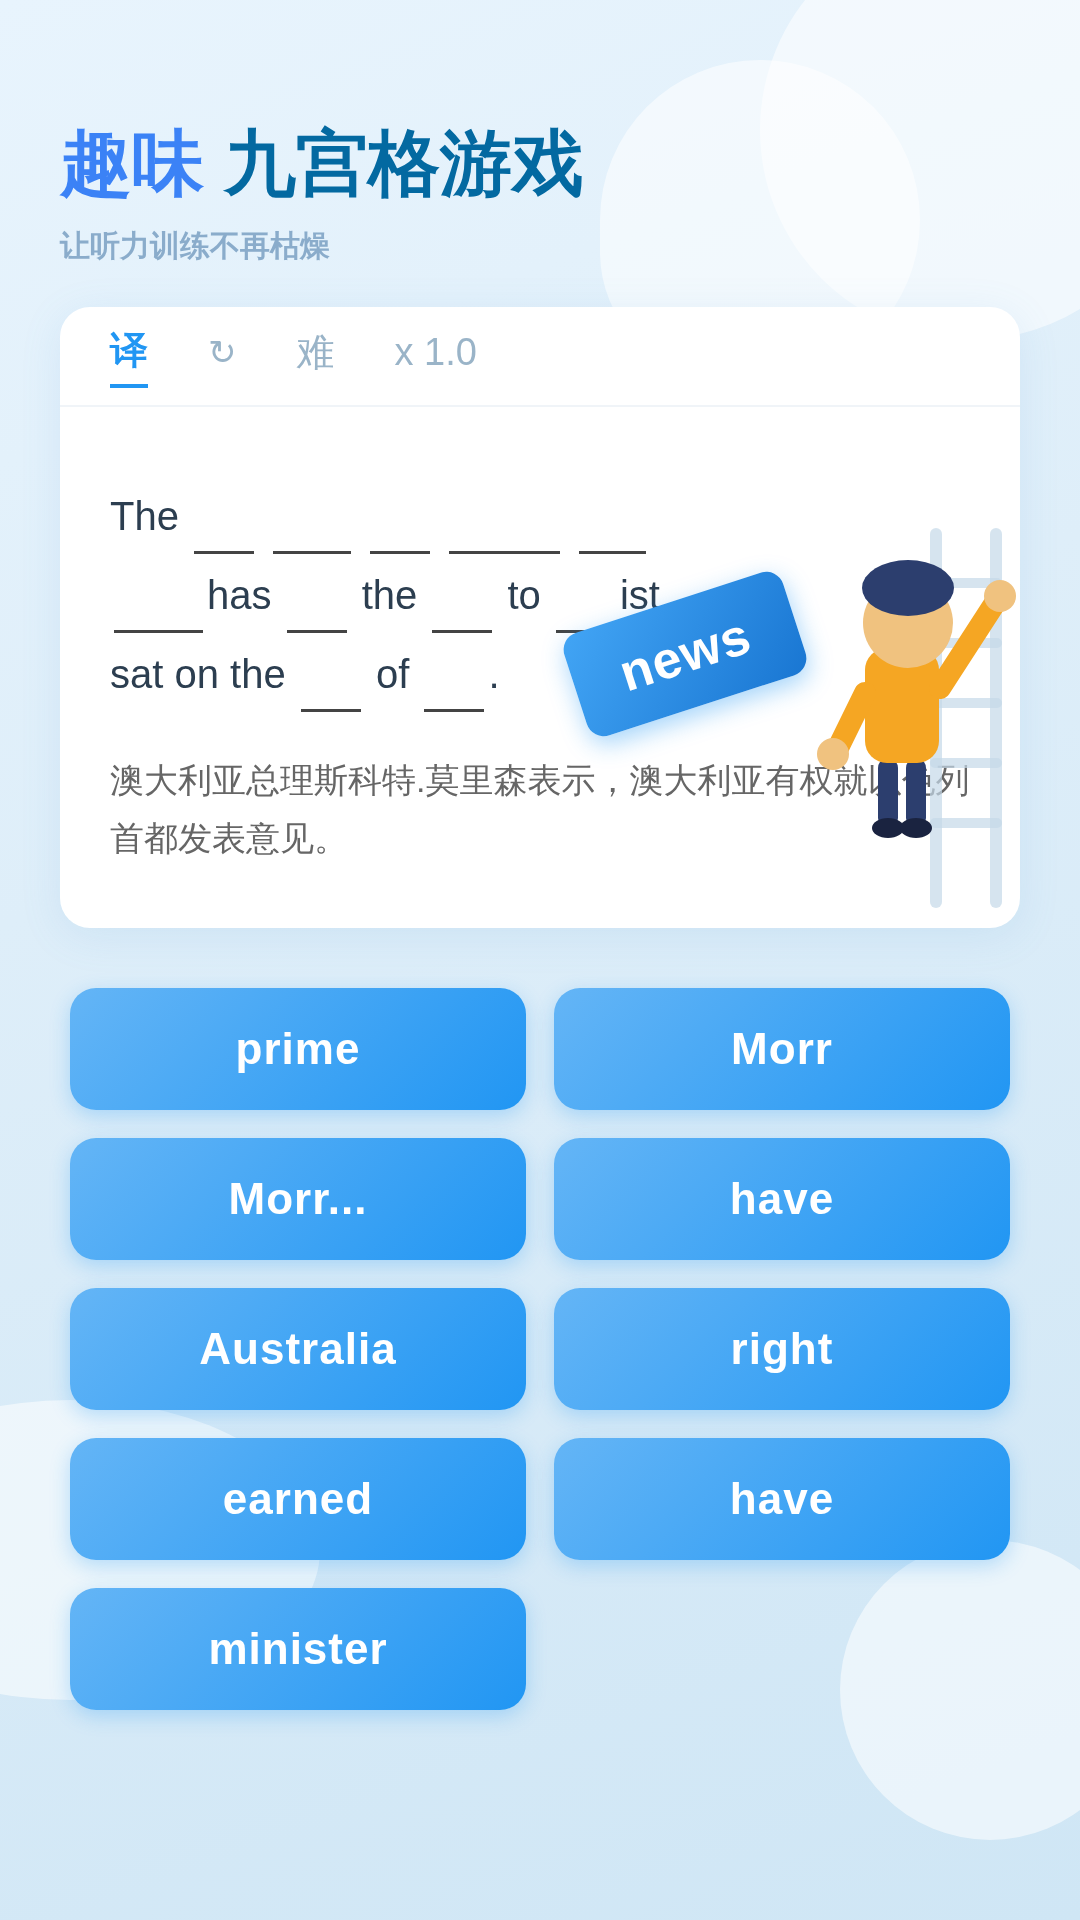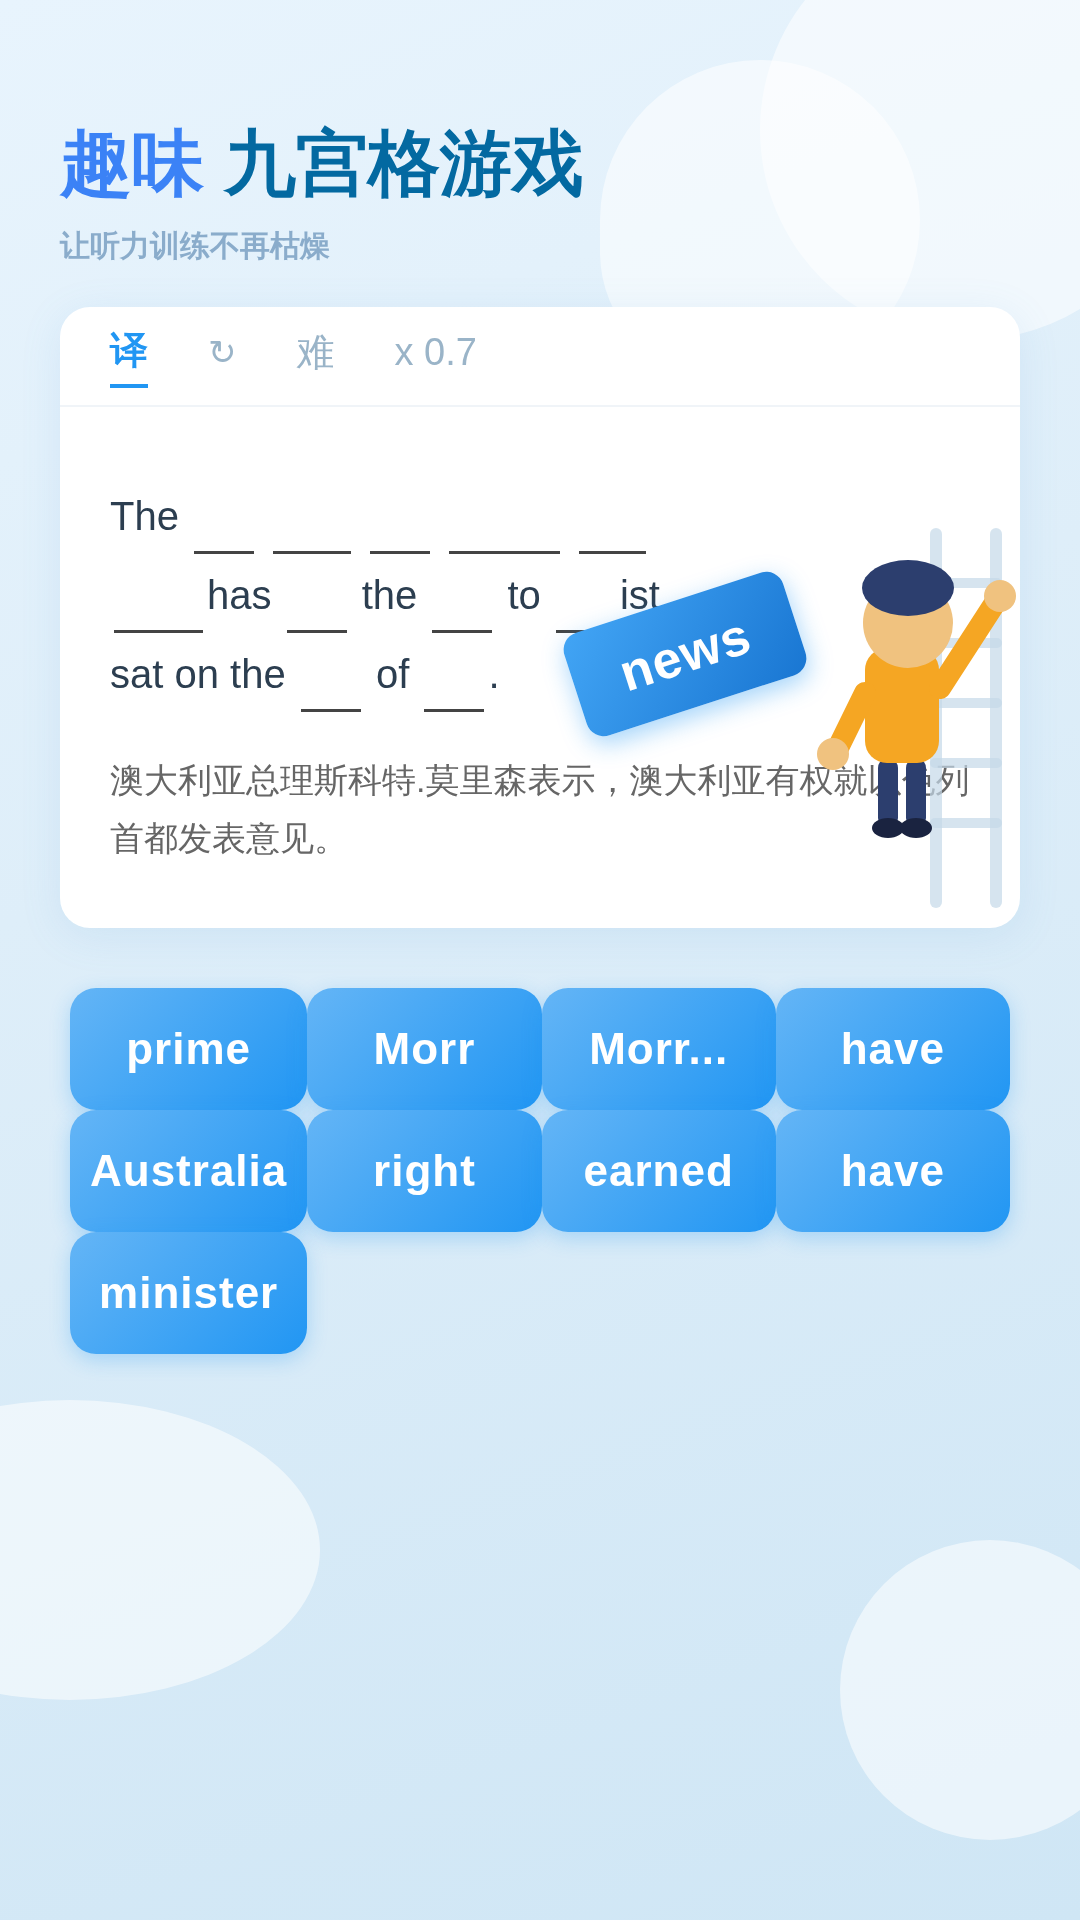--- a/index.html
+++ b/index.html
@@ -148,21 +148,22 @@
       right: 0;
       bottom: 0;
       width: 280px;
       height: 500px;
       z-index: 5;
     }
 
     
     .word-grid {
       display: grid;
-      grid-template-columns: repeat(4, 1fr);
+      grid-template-columns: repeat(2, 1fr);
+      gap: 28px;
       padding: 0 10px;
       margin-top: 20px;
     }
 
     .word-btn {
       background: linear-gradient(135deg, #64b5f6 0%, #2196F3 100%);
       color: #fff;
       border: none;
       border-radius: 26px;
       font-size: 44px;
@@ -205,21 +206,21 @@
       <div class="tab-item active">
         <span>译</span>
       </div>
       <div class="tab-item">
         <span class="tab-icon">↻</span>
       </div>
       <div class="tab-item">
         <span>难</span>
       </div>
       <div class="tab-speed tab-item">
-        <span>x 0.7</span>
+        <span>x 1.0</span>
       </div>
     </div>
 
     <div class="card-content">
       <div class="sentence-area">
         The
         <span class="blank">&nbsp;&nbsp;&nbsp;&nbsp;&nbsp;</span>
         <span class="blank">&nbsp;&nbsp;&nbsp;&nbsp;&nbsp;&nbsp;&nbsp;</span>
         <span class="blank">&nbsp;&nbsp;&nbsp;&nbsp;&nbsp;</span>
         <span class="blank">&nbsp;&nbsp;&nbsp;&nbsp;&nbsp;&nbsp;&nbsp;&nbsp;&nbsp;&nbsp;</span>

